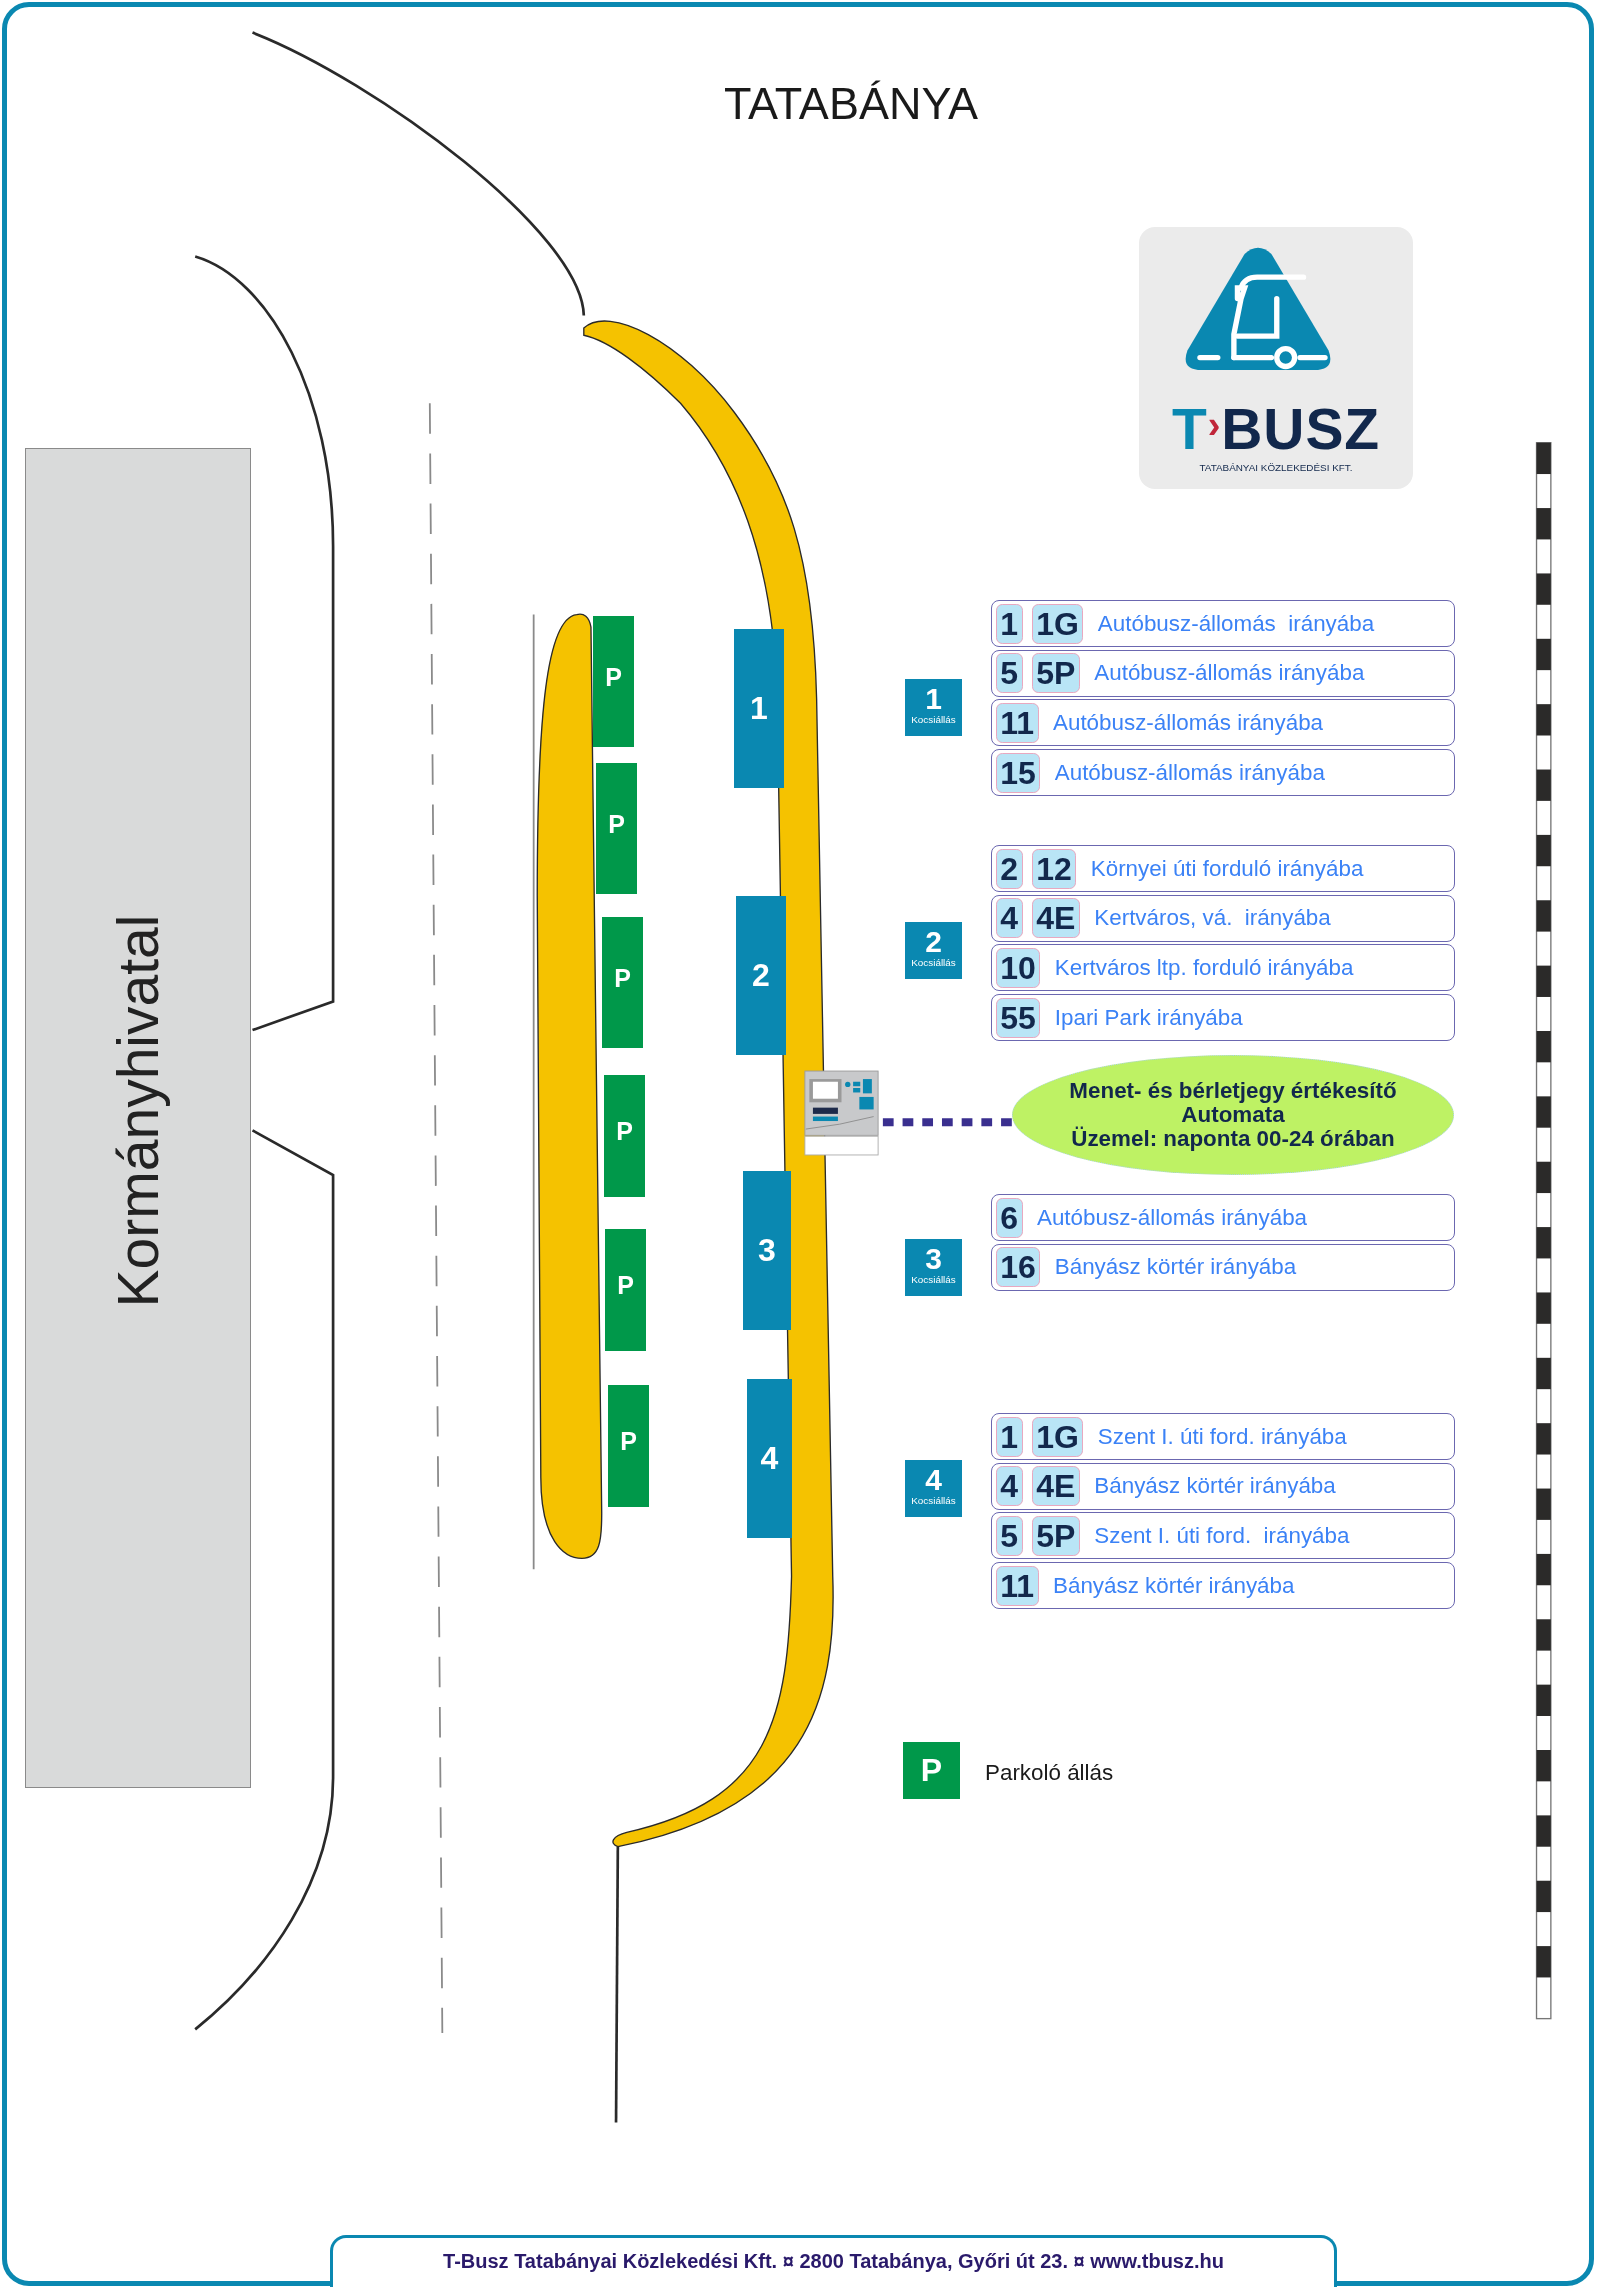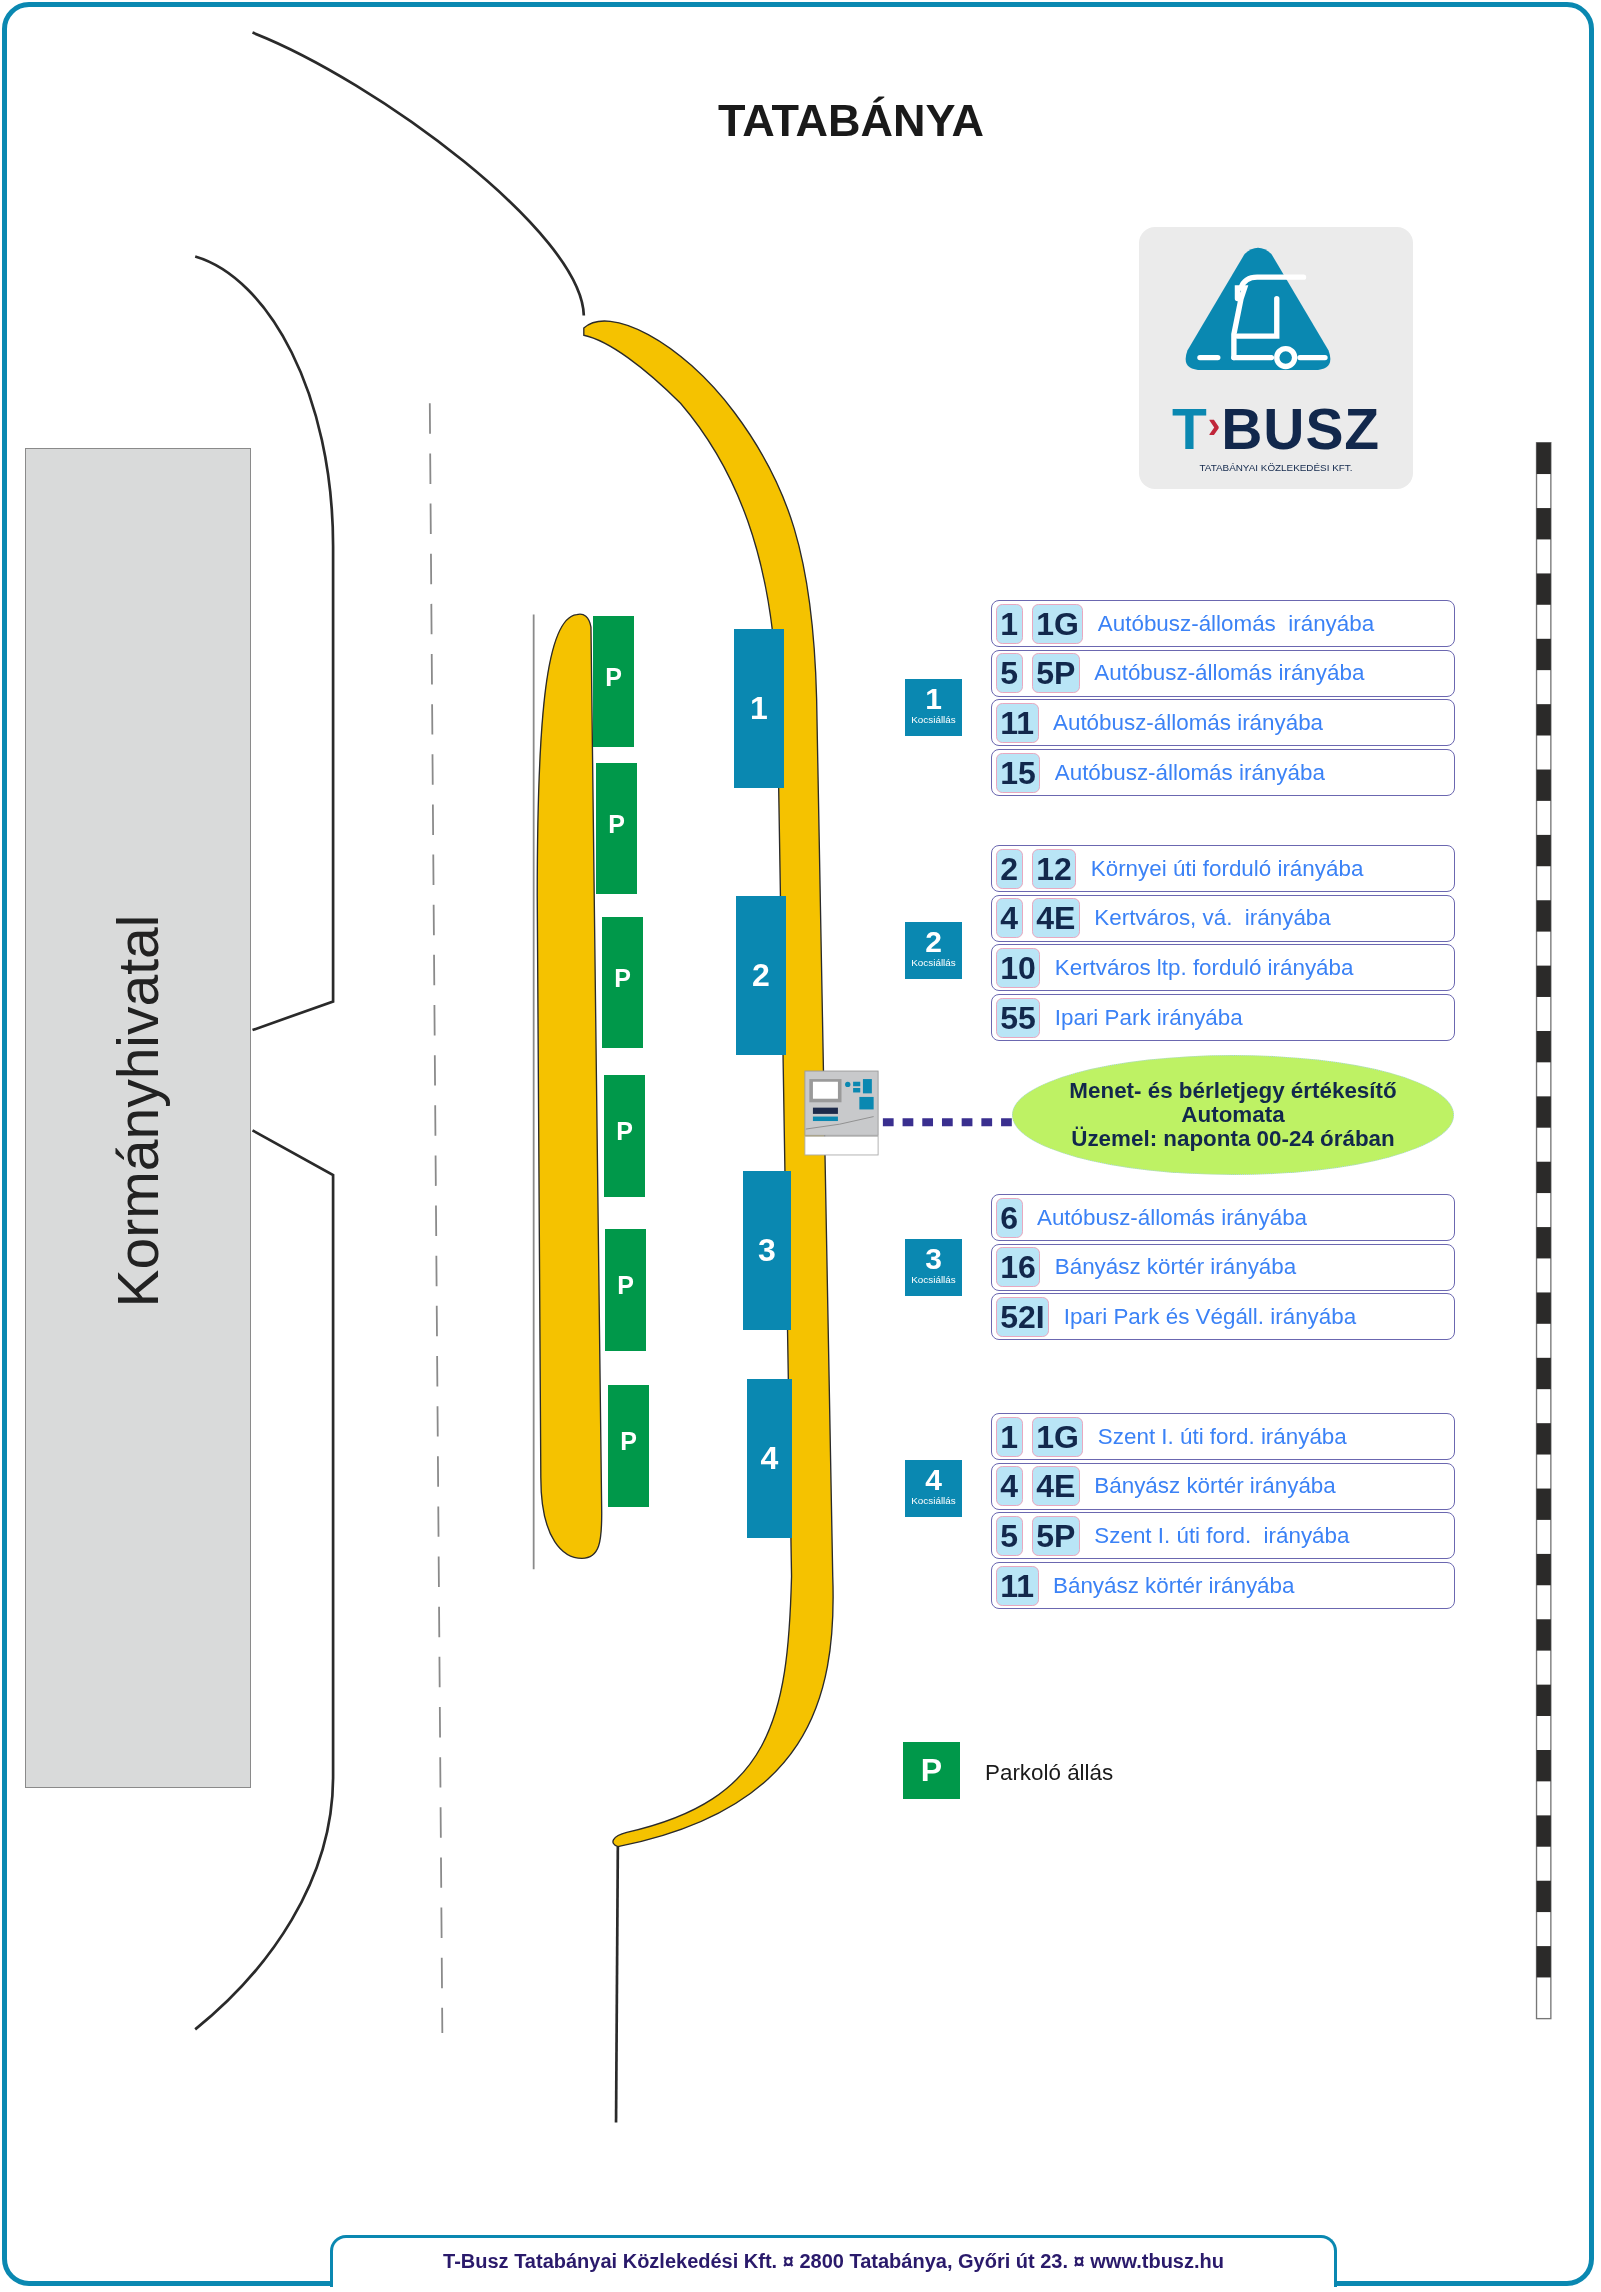--- a/index.html
+++ b/index.html
@@ -1,19 +1,19 @@
 <!DOCTYPE html>
 <html style="font-size:14.3px"><head>
 <meta charset="utf-8">
 <style>
   html, body { margin:0; padding:0; background:#ffffff; }
   body { width:1601px; height:2293px; position:relative; overflow:hidden; font-family:"Liberation Sans", sans-serif; }
   .frame { position:absolute; left:1.8px; top:1.8px; width:1592px; height:2284px; border:5.4px solid #0a88b1; border-radius:27px; box-sizing:border-box; }
   svg.map { position:absolute; left:0; top:0; width:1601px; height:2293px; }
-  .title { position:absolute; left:627px; top:94px; width:448px; text-align:center; font-weight:bold; color:#1a1a1a; }
+  .title { position:absolute; left:627px; top:77px; width:448px; text-align:center; font-weight:normal; color:#1a1a1a; }
   .title .l { display:block; font-size:45px; line-height:54px; }
   .title .l.last { margin-top:-7.2px; }
   .logo { position:absolute; left:1139px; top:227px; width:262px; height:262px; background:#ebebeb; border-radius:16px;padding-left:12px; }
   .logo .tri { position:absolute; left:43px; top:18px; width:152px; height:134px; }
   .logo .brand { position:absolute; left:0; top:170px; width:100%; text-align:center; font-weight:bold; font-size:57px; line-height:57px; color:#12284c; letter-spacing:0.9px; }
   .logo .brand .t { color:#0a88b1; }
   .logo .brand .arr { color:#c0263a; font-size:38px; vertical-align:10.7px; }
   .logo .sub { position:absolute; left:0; top:235px; width:100%; text-align:center; font-size:9.9px; color:#12284c; }
   .bldg { position:absolute; left:25px; top:448px; width:226px; height:1340px; background:#d9dada; border:0.9px solid #8a8a8a; box-sizing:border-box; }
   .bldg-label { position:absolute; left:138px; top:1111px; transform:translate(-50%,-50%) rotate(-90deg); white-space:nowrap; font-size:57px; color:#222; }
@@ -193,24 +193,20 @@
 </div>
 <div class="rows" style="top:1194px;">
   <div class="row">
       <span class="route">6</span>
       <span class="dest">Autóbusz-állomás irányába</span>
     </div>
   <div class="row">
       <span class="route">16</span>
       <span class="dest">Bányász körtér irányába</span>
     </div>
-  <div class="row">
-      <span class="route">52I</span>
-      <span class="dest">Ipari Park és Végáll. irányába</span>
-    </div>
 </div>
 
 <div class="sbadge" style="left:905px;top:1460px;">
   <span class="n">4</span>
   <span class="k">Kocsiállás</span>
 </div>
 <div class="rows" style="top:1413px;">
   <div class="row">
       <span class="route">1</span>
       <span class="route">1G</span>

